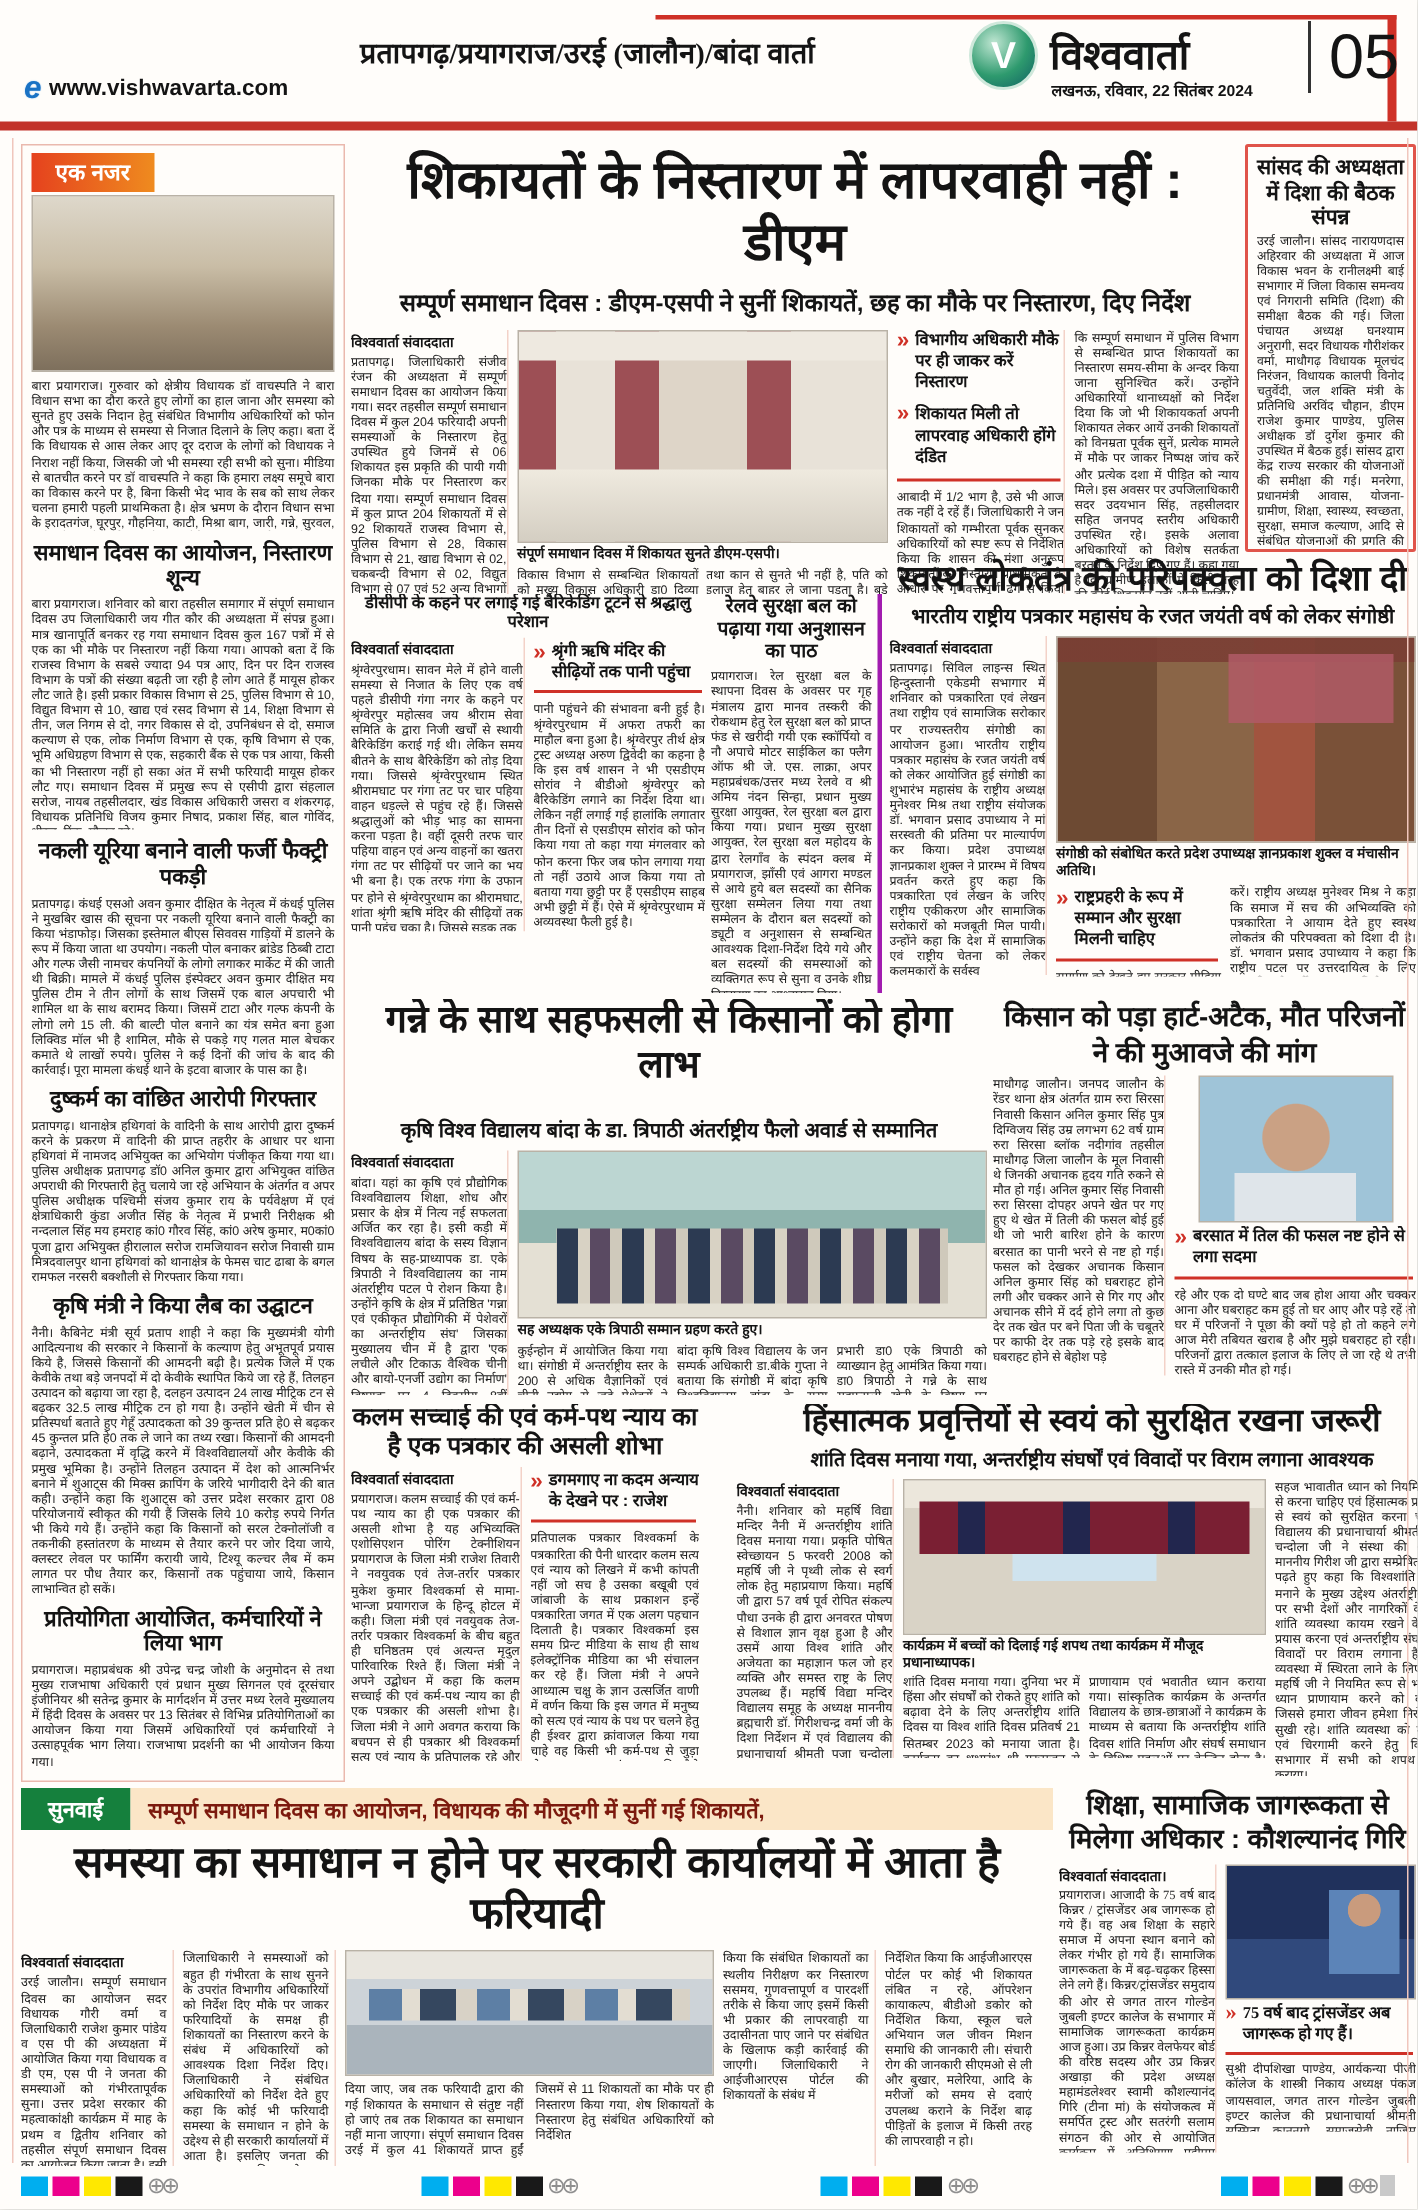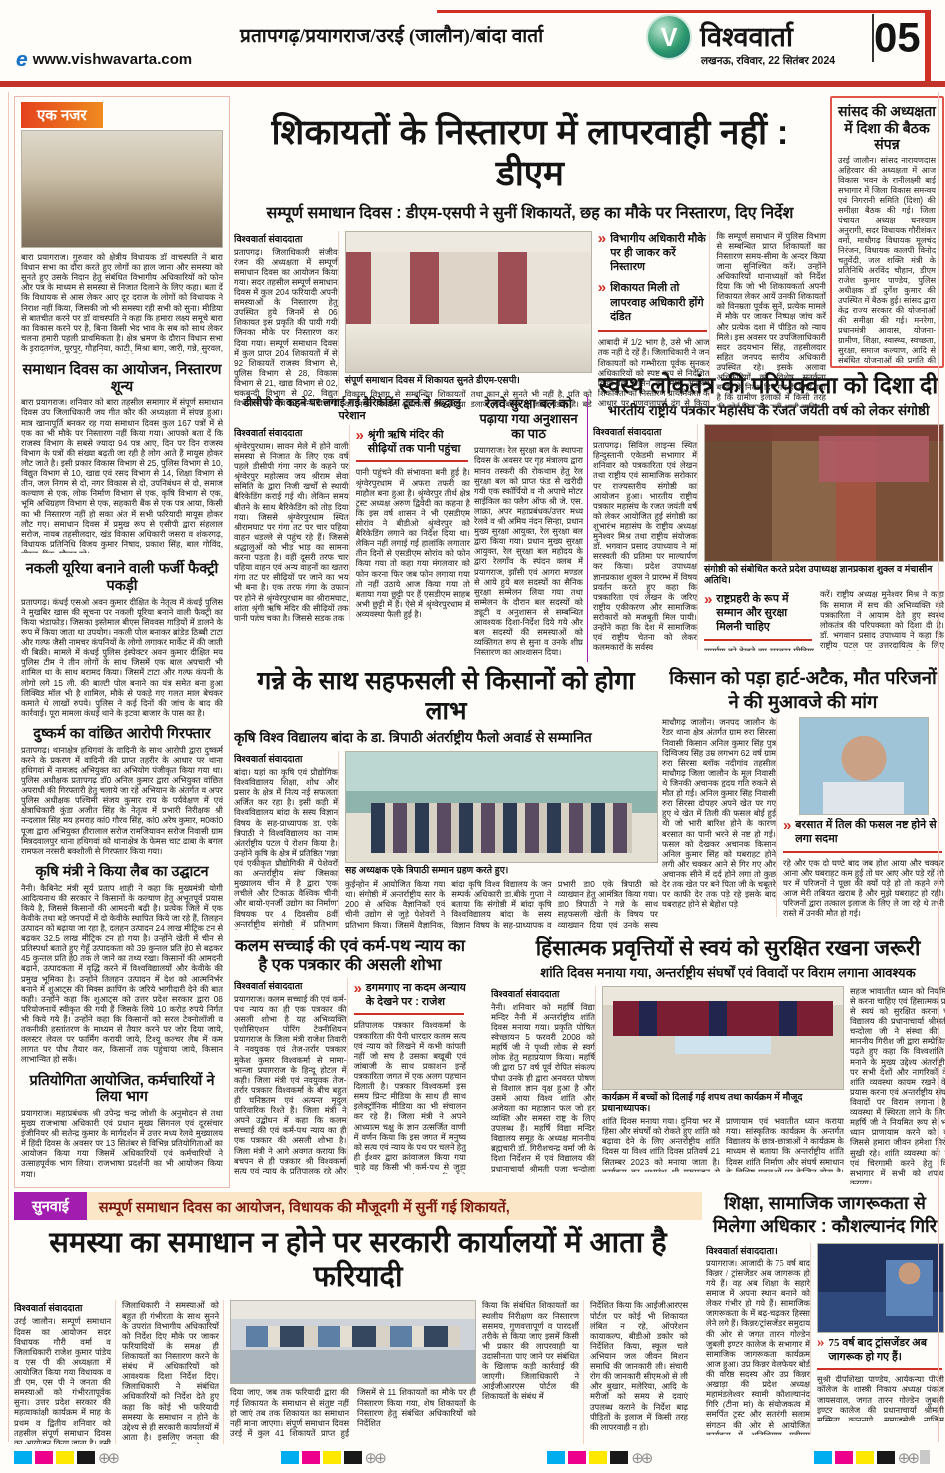--- a/index.html
+++ b/index.html
@@ -9,21 +9,21 @@
 
   
   .hdr-site{position:absolute;left:16px;top:48px;font-weight:bold;font-size:15px;display:flex;align-items:center;gap:5px;}
   .e-icon{color:#1a72c4;font-size:21px;font-weight:bold;font-style:italic;line-height:1;text-shadow:0 0 1px #8ec0ef;}
   .hdr-regions{position:absolute;left:240px;top:22px;font-size:19px;font-weight:bold;letter-spacing:.2px;font-family:Liberation Serif, serif;}
   .hdr-logo{position:absolute;left:646px;top:14px;width:46px;height:46px;border-radius:50%;background:radial-gradient(circle at 35% 30%,#bfe6d2,#2e9a6e 55%,#0f5f63);color:#fff;font-weight:bold;font-size:25px;display:flex;align-items:center;justify-content:center;border:2px solid #cfe8db;box-sizing:border-box;}
   .hdr-brand{position:absolute;left:700px;top:17px;font-size:27px;font-weight:bold;}
   .hdr-date{position:absolute;left:701px;top:53px;font-size:10.5px;font-weight:bold;}
   .hdr-top-rule{position:absolute;left:437px;top:10px;width:494px;height:3px;background:#cf3127;}
   .hdr-right-rule{position:absolute;left:925px;top:10px;width:6px;height:71px;background:#cf3127;}
-  .hdr-pagenum{position:absolute;left:872px;top:14px;font-size:42px;font-weight:bold;border-left:2px solid #333;line-height:1.15;}
+  .hdr-pagenum{position:absolute;left:872px;top:14px;font-size:42px;font-weight:normal;border-left:2px solid #333;padding-left:12px;line-height:1.15;}
   .hdr-band{position:absolute;left:0;top:81px;width:945px;height:6px;background:#c2332a;}
 
   
   .body-t{font-size:8.3px;line-height:1.22;text-align:justify;color:#1c1c1c;}
   .byline{font-weight:bold;font-size:9.3px;margin:1px 0 2px;}
   .caption{font-weight:bold;font-size:9.3px;margin-top:2px;line-height:1.2;}
   .pq{display:flex;gap:4px;font-weight:bold;font-size:11px;line-height:1.25;margin-top:3px;}
   .chev{color:#cf3127;font-size:15px;line-height:.9;font-weight:bold;}
   .redrule{border-top:2px solid #cf3127;margin:5px 2px 5px 0;}
   .photo{width:100%;box-sizing:border-box;border:1px solid #b9b2a6;}
@@ -35,21 +35,21 @@
   .rail-h{font-size:14.5px;font-weight:bold;text-align:center;margin:7px 0 3px;line-height:1.15;}
   .rail-photo{height:118px;margin:2px 0 4px;background:linear-gradient(180deg,#ded8cb 0%,#c9bda6 40%,#9b8a72 75%,#7d6f5c 100%);}
   .clamp1{max-height:102px;overflow:hidden;}
   .clamp2{max-height:156px;overflow:hidden;}
   .clamp3{max-height:140px;overflow:hidden;}
   .clamp4{max-height:120px;overflow:hidden;}
   .clamp5{max-height:220px;overflow:hidden;}
   .clamp6{max-height:70px;overflow:hidden;}
 
   
-  .lead{position:absolute;left:234px;top:111px;width:592px;height:296px;overflow:hidden;}
+  .lead{position:absolute;left:234px;top:100px;width:592px;height:296px;overflow:hidden;}
   .lead-h{font-size:35px;}
   .lead-sub{font-size:16px;font-weight:bold;text-align:center;margin-top:7px;}
   .lead-row{display:flex;gap:6px;margin-top:8px;height:212px;overflow:hidden;}
   .lead-c1{width:104px;overflow:hidden;border-right:1px solid #f3d2c8;}
   .lead-photo-wrap{width:248px;}
   .lead-photo{height:142px;background:
      linear-gradient(180deg,rgba(238,233,224,1) 0 14%,rgba(0,0,0,0) 14%),
      linear-gradient(90deg,#9d4f55 0 10%,#e8e2d8 10% 26%,#9d4f55 26% 38%,#ded5c8 38% 62%,#9d4f55 62% 74%,#e8e2d8 74% 100%);
      position:relative;}
   .lead-photo::after{content:"";position:absolute;left:0;bottom:0;width:100%;height:34%;background:linear-gradient(180deg,#efeadf,#d4cec2);}
@@ -64,42 +64,42 @@
   .disha-h{font-size:14px;margin-bottom:3px;}
   .disha .body-t{font-size:8.2px;}
 
   
   .barr{position:absolute;left:234px;top:396px;width:236px;height:266px;overflow:hidden;}
   .barr-h{font-size:11px;}
   .barr-row{display:flex;gap:6px;margin-top:3px;height:196px;overflow:hidden;}
   .barr-row>div{flex:1;overflow:hidden;}
   .barr-row>div:first-child{border-right:1px solid #f3d2c8;}
 
-  .rail2{position:absolute;left:474px;top:396px;width:114px;height:266px;overflow:hidden;border-right:1px solid #a21caf;padding-right:4px;box-sizing:border-box;}
+  .rail2{position:absolute;left:474px;top:396px;width:114px;height:266px;overflow:hidden;border-right:3px solid #a21caf;padding-right:4px;box-sizing:border-box;}
   .rail2-h{font-size:12.8px;}
   .rail2 .body-t{margin-top:4px;}
 
   .sang{position:absolute;left:593px;top:372px;width:351px;height:290px;overflow:hidden;}
   .sang-h{font-size:23px;}
   .sang-sub{font-size:13.5px;font-weight:bold;text-align:center;margin-top:2px;}
   .sang-main{display:flex;gap:6px;margin-top:5px;}
   .sang-left{width:104px;overflow:hidden;height:226px;border-right:1px solid #f3d2c8;}
   .sang-right{flex:1;}
   .sang-photo{height:138px;background:
      linear-gradient(180deg,rgba(122,62,52,.9) 0 12%,rgba(0,0,0,0) 12%),
      linear-gradient(90deg,#6d4a33 0 28%,#8a6547 28% 55%,#a1543f 55% 72%,#7a5138 72% 100%);position:relative;}
   .sang-photo::after{content:"";position:absolute;right:6%;top:8%;width:46%;height:34%;background:#b05a66;opacity:.85;}
   .sang-row{display:flex;gap:6px;margin-top:3px;height:62px;overflow:hidden;}
   .sang-pqcol{width:110px;}
   .sang-c3{flex:1;overflow:hidden;}
 
   
   .ganna{position:absolute;left:234px;top:666px;width:424px;height:264px;overflow:hidden;}
   .ganna-h{font-size:25px;}
-  .ganna-sub{font-size:13.5px;font-weight:bold;margin-top:3px;}
+  .ganna-sub{font-size:13.5px;font-weight:bold;text-align:center;margin-top:19px;}
   .ganna-main{display:flex;gap:6px;margin-top:5px;}
   .ganna-left{width:104px;height:196px;overflow:hidden;border-right:1px solid #f3d2c8;}
   .ganna-right{flex:1;}
   .ganna-photo{height:112px;background:
      linear-gradient(180deg,#bcd6d2 0 35%,#8fb4ae 35% 55%,#e4e0d4 55% 100%);position:relative;}
   .ganna-photo::after{content:"";position:absolute;left:8%;bottom:8%;width:84%;height:46%;background:repeating-linear-gradient(90deg,#2c3a52 0 14px,#d8d2c4 14px 22px,#5a4a62 22px 36px,#cfc9bb 36px 44px);}
   .ganna-cols{display:flex;gap:6px;margin-top:3px;height:58px;overflow:hidden;}
   .ganna-cols>div{flex:1;overflow:hidden;}
 
   
@@ -129,21 +129,21 @@
   .shanti-photo{height:104px;background:linear-gradient(180deg,#ece7dc 0 18%,#d9d3c6 18% 100%);position:relative;}
   .shanti-photo::before{content:"";position:absolute;left:4%;top:14%;width:92%;height:34%;background:repeating-linear-gradient(90deg,#7a1f33 0 26px,#22264e 26px 44px,#7a1f33 44px 70px);}
   .shanti-photo::after{content:"";position:absolute;left:30%;top:48%;width:40%;height:18%;background:#cfe3ee;}
   .shanti-cols{display:flex;gap:6px;margin-top:2px;height:56px;overflow:hidden;}
   .shanti-cols>div{flex:1;overflow:hidden;}
   .shanti-c4{flex:1;height:198px;overflow:hidden;}
 
   
   .botl{position:absolute;left:14px;top:1192px;width:688px;height:252px;overflow:hidden;}
   .banner-row{display:flex;align-items:stretch;}
-  .chip{background:#a21caf;color:#fff;font-weight:bold;font-size:14.5px;padding:3px 18px 5px;}
+  .chip{background:#15803d;color:#fff;font-weight:bold;font-size:14.5px;padding:3px 18px 5px;}
   .banner{flex:1;background:#fbe6c7;color:#7c1a0e;font-weight:bold;font-size:14.5px;padding:4px 12px 2px;}
   .botl-h{font-size:29px;margin-top:5px;}
   .botl-row{display:flex;gap:6px;margin-top:7px;height:176px;overflow:hidden;}
   .botl-ca,.botl-cb,.botl-cd,.botl-ce{width:102px;overflow:hidden;border-right:1px solid #f3d2c8;padding-right:4px;box-sizing:border-box;}
   .botl-ce{border-right:none;}
   .botl-cc{width:246px;}
   .botl-photo{height:84px;background:linear-gradient(180deg,#e9e6df 0 22%,#cdd3d8 22% 60%,#aab4bc 60% 100%);position:relative;}
   .botl-photo::after{content:"";position:absolute;left:6%;top:30%;width:88%;height:26%;background:repeating-linear-gradient(90deg,#5d7fa5 0 22px,#e3ddd2 22px 34px,#35475f 34px 58px,#d8d2c6 58px 72px);}
   .botl-cc-text{column-count:2;column-gap:8px;margin-top:3px;height:84px;overflow:hidden;}
 

